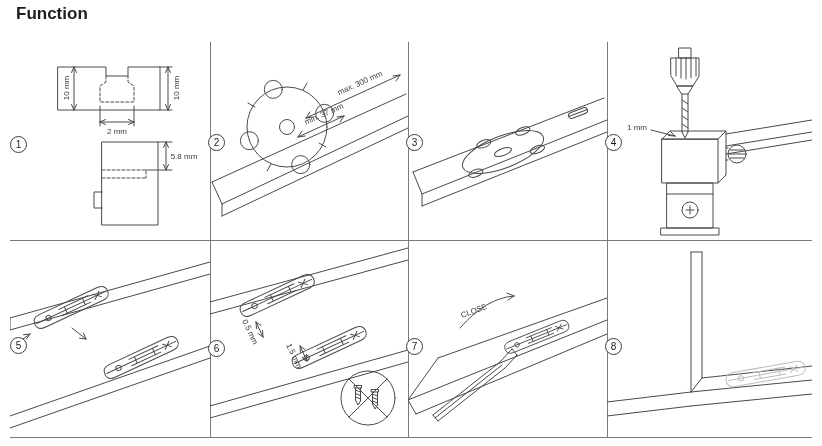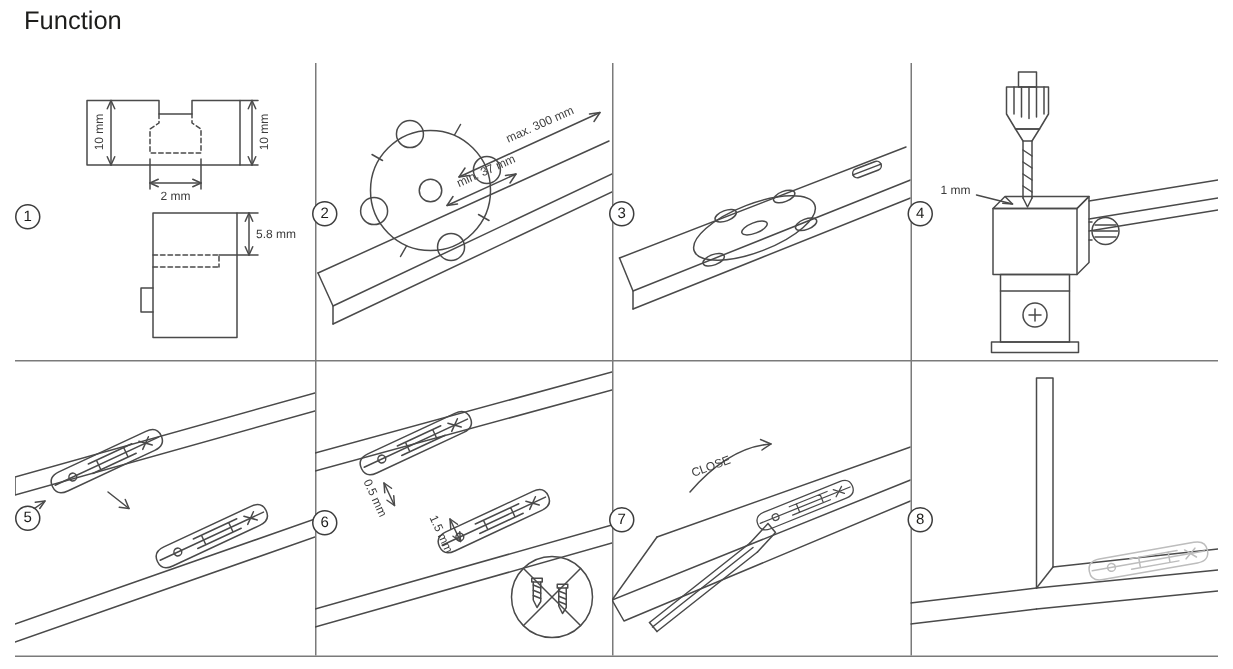--- a/index.html
+++ b/index.html
@@ -1,20 +1,20 @@
 <!DOCTYPE html>
 <html><head>
 <meta charset="utf-8">
 <style>
   *{margin:0;padding:0;box-sizing:border-box}
   html,body{background:#fff}
   body{width:822px;height:446px;position:relative;overflow:hidden;
        font-family:"Liberation Sans",sans-serif;color:#222}
   .stage{position:absolute;inset:0}
-  .title{position:absolute;left:16px;top:4px;font-size:17px;font-weight:400;color:#1d1d1b}
+  .title{position:absolute;left:16px;top:4px;font-size:17px;font-weight:700;color:#1d1d1b}
   .gridline{position:absolute;background:#7a7a7a}
   .v{width:1px;top:42px;height:395px}
   .h{height:1px;left:10px;width:802px}
   .panel{position:absolute}
   .panel svg{display:block}
   .art{stroke:#4a4a4a;fill:none;stroke-width:1;stroke-linecap:round;stroke-linejoin:round}
   .badge{position:absolute;width:17px;height:17px;border:1px solid #3d3d3d;border-radius:50%;
          background:#fff;font-size:10px;line-height:15px;text-align:center;color:#1d1d1b;z-index:3}
   .lbl{position:absolute;font-size:8px;color:#3c3c3c;white-space:nowrap;z-index:2;
        transform:translate(-50%,-50%) rotate(var(--r,0deg))}

